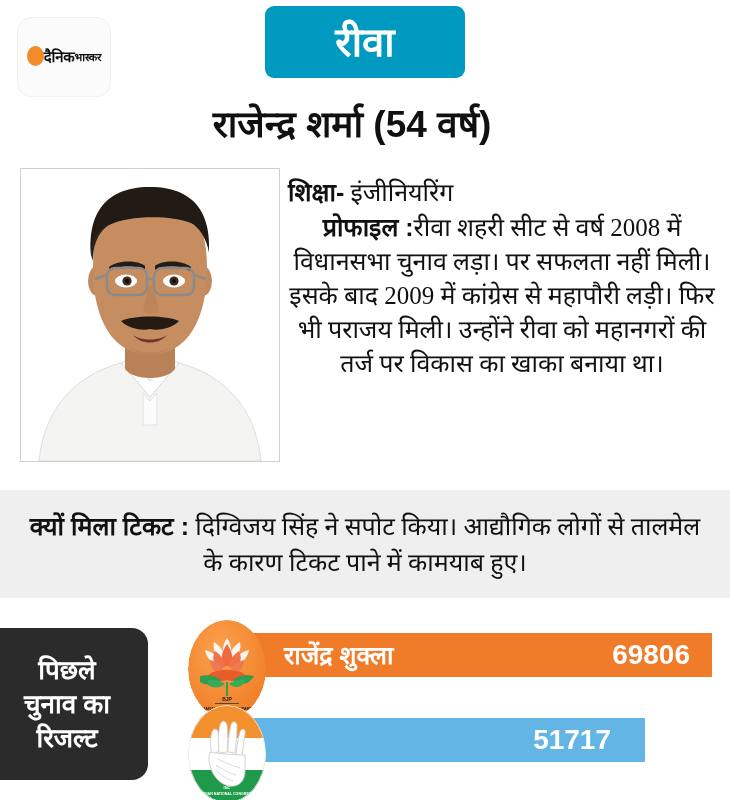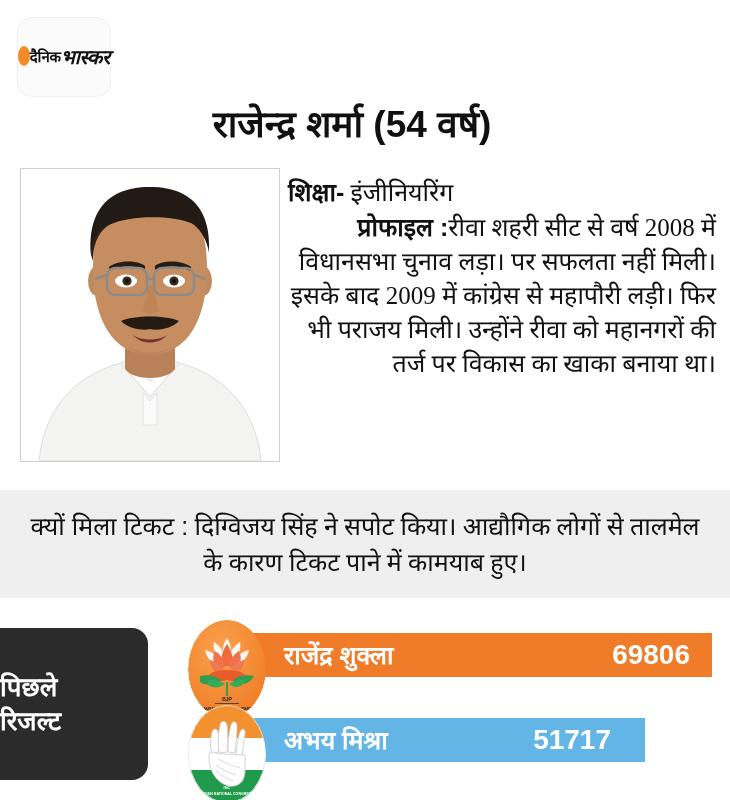--- a/index.html
+++ b/index.html
@@ -46,21 +46,21 @@
     margin-bottom: 2px;
   }
   .logo-word {
     color: #111111;
     font-weight: bold;
     font-size: 15px;
     line-height: 15px;
     letter-spacing: -0.3px;
     font-family: "Liberation Serif", "DejaVu Serif", serif;
   }
-  .logo-word.second { font-size: 20px; font-style: italic; }
+  .logo-word.second { font-size: 11px; }
 
   .city-badge {
     position: absolute;
     left: 265px;
     top: 6px;
     width: 200px;
     height: 72px;
     background: #0099c0;
     border-radius: 9px;
     display: flex;
@@ -117,21 +117,21 @@
   .bio-line {
     font-size: 25px;
     line-height: 34px;
     font-family: "Liberation Serif", "DejaVu Serif", serif;
   }
   .bio-line b { font-family: "Liberation Sans", "DejaVu Sans", sans-serif; font-weight: bold; }
   .bio-para {
     font-size: 25px;
     line-height: 34px;
     font-family: "Liberation Serif", "DejaVu Serif", serif;
-    text-align: right;
+    text-align: center;
   }
   .bio-para b { font-family: "Liberation Sans", "DejaVu Sans", sans-serif; font-weight: bold; }
 
   
   .ticket-band {
     position: absolute;
     left: 0;
     top: 490px;
     width: 730px;
     height: 108px;
@@ -143,42 +143,42 @@
   .ticket-text {
     width: 690px;
     text-align: center;
     font-size: 25px;
     line-height: 36px;
     color: #111111;
     font-family: "Liberation Serif", "DejaVu Serif", serif;
   }
   .ticket-text b {
     font-family: "Liberation Sans", "DejaVu Sans", sans-serif;
-    font-weight: normal;
+    font-weight: bold;
   }
 
   
   .results {
     position: absolute;
     left: 0;
     top: 620px;
     width: 730px;
     height: 170px;
   }
   .result-label {
     position: absolute;
     left: 0;
     top: 8px;
     width: 148px;
     height: 152px;
     background: #2b2b2b;
     border-radius: 0 16px 16px 0;
     display: flex;
     flex-direction: column;
-    align-items: flex-start;
+    align-items: center;
     justify-content: center;
     padding-right: 14px;
     box-sizing: border-box;
   }
   .result-label span {
     color: #ffffff;
     font-size: 26px;
     font-weight: bold;
     line-height: 34px;
   }
@@ -232,20 +232,23 @@
 <div class="card">
 
   <div class="header">
 
     <div class="logo-badge">
       <div class="logo-sun"></div>
       <div class="logo-word">दैनिक</div>
       <div class="logo-word second">भास्कर</div>
     </div>
 
+    <div class="city-badge">
+      <span>रीवा</span>
+    </div>
   </div>
 
   <div class="cand-name">राजेन्द्र शर्मा (54 वर्ष)</div>
 
   <div class="body-row">
 
     <div class="photo-frame">
       <svg viewBox="0 0 258 292" xmlns="http://www.w3.org/2000/svg">
         <rect x="0" y="0" width="258" height="292" fill="#ffffff"></rect>
 
@@ -308,20 +311,21 @@
     <div class="ticket-text">
       <b>क्यों मिला टिकट :</b>
       <span>दिग्विजय सिंह ने सपोट किया। आद्यौगिक लोगों से तालमेल के कारण टिकट पाने में कामयाब हुए।</span>
     </div>
   </div>
 
   <div class="results">
 
     <div class="result-label">
       <span>पिछले</span>
+      <span>चुनाव का</span>
       <span>रिजल्ट</span>
     </div>
 
     <div class="res-row first">
       <div class="res-bar orange">
         <span class="res-name">राजेंद्र शुक्ला</span>
         <span class="res-votes">69806</span>
       </div>
       <div class="party-logo">
         <svg viewBox="0 0 78 98" xmlns="http://www.w3.org/2000/svg">
@@ -357,21 +361,20 @@
 
           <text x="39" y="81" text-anchor="middle" font-family="Liberation Sans, sans-serif" font-size="5" font-weight="bold" fill="#222222">BJP</text>
           <rect x="27" y="83" width="24" height="0.8" fill="#333333"></rect>
           <text x="39" y="90" text-anchor="middle" font-family="Liberation Sans, sans-serif" font-size="4.2" font-weight="bold" fill="#222222">BHARATIYA JANATA PARTY</text>
         </svg>
       </div>
     </div>
 
     <div class="res-row second">
       <div class="res-bar blue">
-        <span class="res-name">अभय मिश्रा</span>
         <span class="res-votes">51717</span>
       </div>
       <div class="party-logo">
         <svg viewBox="0 0 78 98" xmlns="http://www.w3.org/2000/svg">
           <defs>
             <clipPath id="incclip">
                 <ellipse cx="39" cy="49" rx="39" ry="49"></ellipse>
               </clipPath>
           </defs>
           <g clip-path="url(#incclip)">

